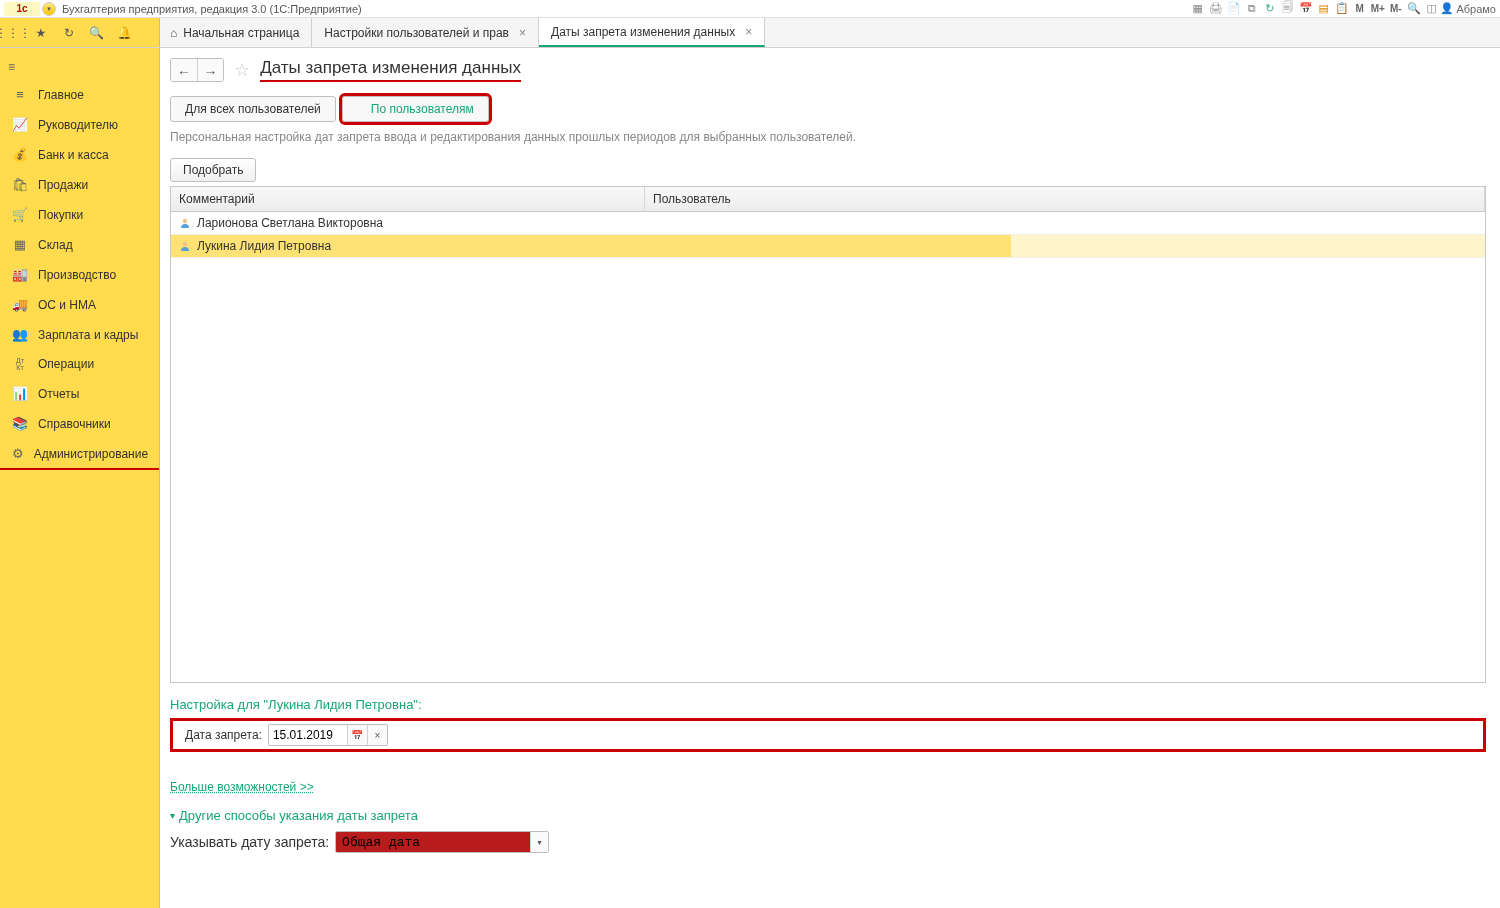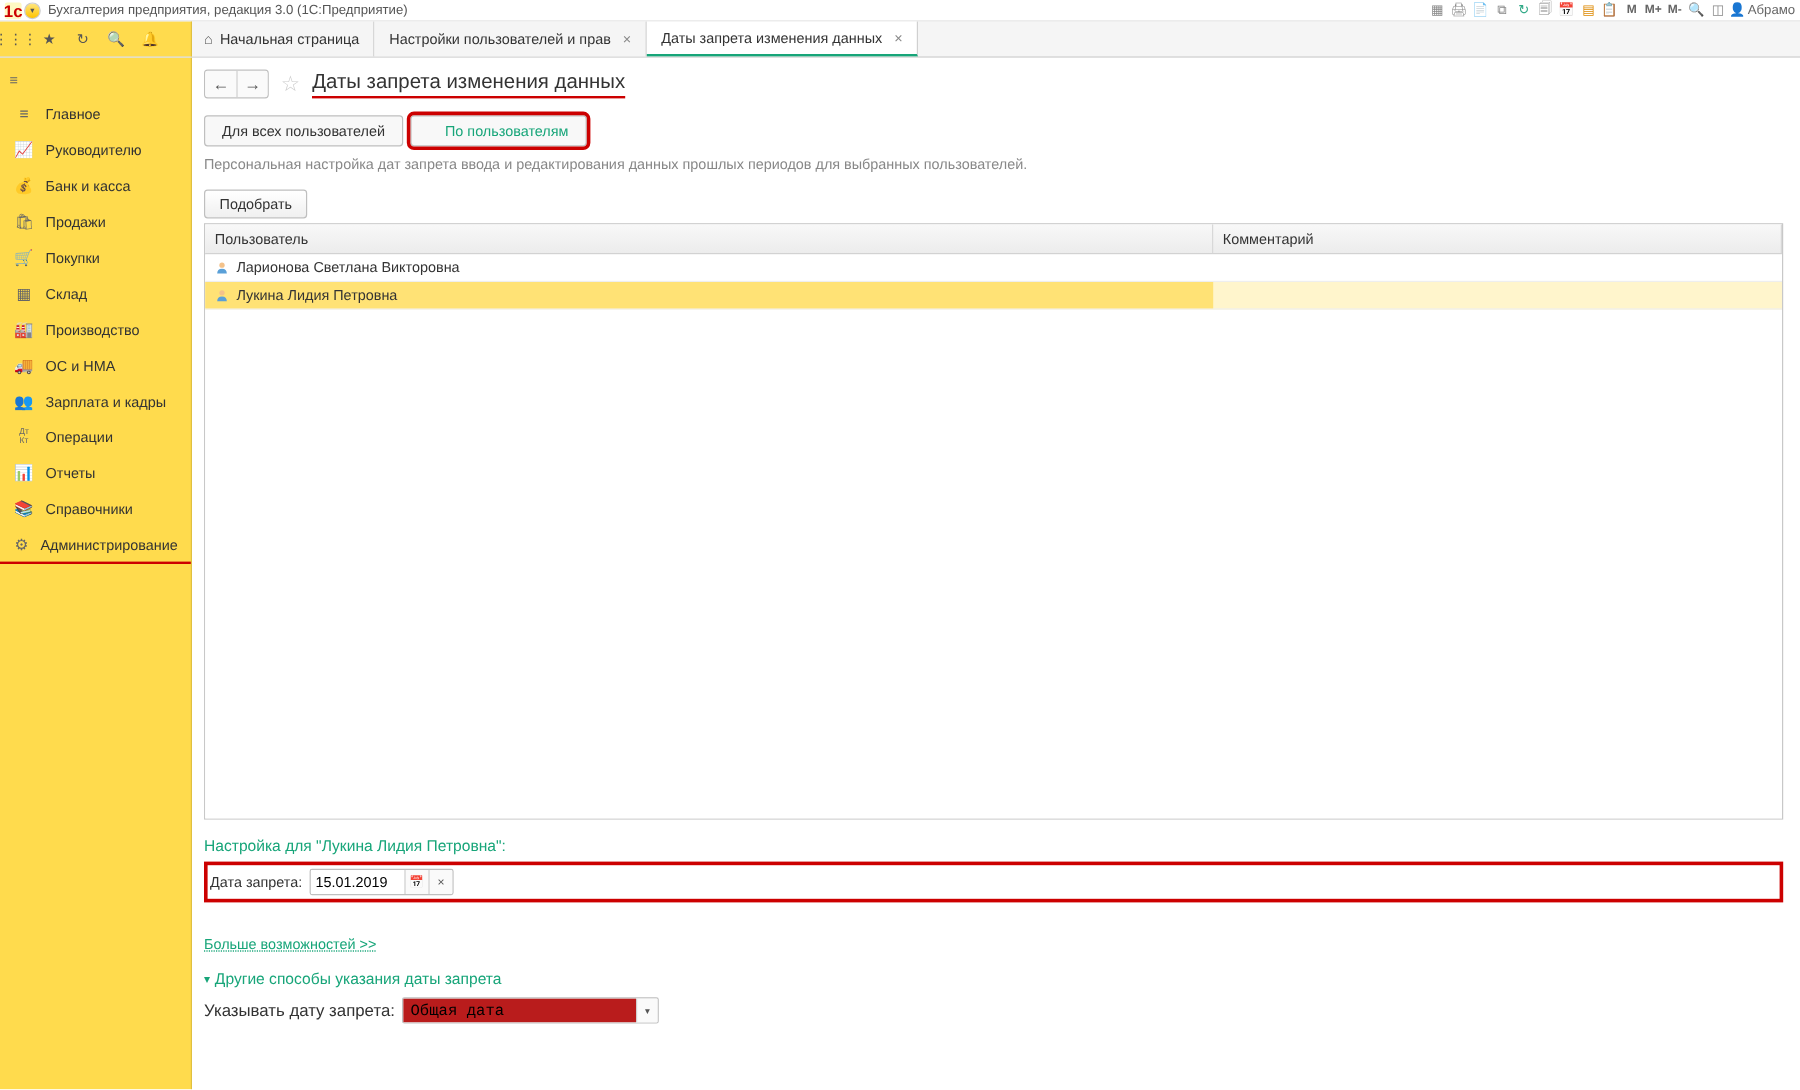--- a/index.html
+++ b/index.html
@@ -4,21 +4,21 @@
 <style>
   * { box-sizing: border-box; margin: 0; padding: 0; }
   body { font-family: Arial, sans-serif; font-size: 12px; color: #333; background: #fff; overflow: hidden; }
   .app { width: 1500px; height: 908px; display: flex; flex-direction: column; }
 
   
   .titlebar {
     height: 18px; background: #fff; border-bottom: 1px solid #e0e0e0;
     display: flex; align-items: center; padding: 0 4px; font-size: 11px;
   }
-  .titlebar .logo { width: 14px; height: 14px; background: #fef9c3; border-radius: 2px; margin-right: 2px; display:flex;align-items:center;justify-content:center;font-size:14px;font-weight:bold;color:#cc0000; }
+  .titlebar .logo { width: 36px; height: 14px; background: #fef9c3; border-radius: 2px; margin-right: 2px; display:flex;align-items:center;justify-content:center;font-size:10px;font-weight:bold;color:#cc0000; }
   .titlebar .dd { width: 14px; height: 14px; border:1px solid #ccc; border-radius:7px; background:linear-gradient(#ffe680,#ffc400); margin-right:6px; display:flex;align-items:center;justify-content:center;font-size:7px;color:#555;}
   .titlebar .title { color: #555; flex:1;}
   .titlebar .ti { width:16px; height:16px; display:flex;align-items:center;justify-content:center; color:#888; margin:0 1px; font-size:11px;}
   .titlebar .tim { font-size:10px; font-weight:bold; color:#666;}
   .titlebar .tiu { color:#666; display:flex;align-items:center;gap:2px;}
 
   
   .toolbar {
     height: 30px; background: #f5f5f5; border-bottom: 1px solid #d0d0d0;
     display: flex; align-items: stretch;
@@ -89,21 +89,21 @@
   .td.comment { width:474px; }
   .tr.sel .td.user { background:#ffe275; }
   .tr.sel { background:#fff5cc; }
   .uicn { width:12px;height:12px; display:inline-block; }
   .uicn svg { display:block;}
 
   .section-title { color:#17a579; font-size:13px; margin-top:14px; margin-bottom:6px; }
   .date-field { display:flex; border:1px solid #bfbfbf; border-radius:2px; overflow:hidden; height:22px;}
   .date-field input { border:none; width:78px; padding:0 4px; font-size:12px; outline:none;}
   .date-field .ibtn { width:20px; border-left:1px solid #d0d0d0; background:#fafafa; display:flex;align-items:center;justify-content:center; font-size:10px; color:#555;}
-  .highlight-box { border:3px solid #c00; padding:3px 2px; display:inline-flex; align-items:center; gap:6px;}
+  .highlight-box { border:3px solid #c00; padding:3px 12px; display:inline-flex; align-items:center; gap:6px;}
 
   .link { color:#17a579; text-decoration:underline dotted; font-size:12px; margin-top:28px; display:inline-block;}
   .exp-title { color:#17a579; font-size:13px; margin-top:14px; display:flex; align-items:center; gap:4px;}
   .exp-title .chev { font-size:10px; }
   .opt-row { display:flex; align-items:center; gap:6px; margin-top:8px;}
   .opt-row .lbl { font-size:14px;}
   .select-wrap { display:flex; border:1px solid #bfbfbf; border-radius:2px; overflow:hidden; height:22px; width:214px;}
   .select-wrap input { border:none; flex:1; padding:0 6px; font-size:13px; outline:none; background:#b91c1c;font-family:Liberation Mono, monospace;}
   .select-wrap .dd2 { width:18px; border-left:1px solid #d0d0d0; background:#fafafa; display:flex;align-items:center;justify-content:center; font-size:8px; color:#555;}
 </style>
@@ -235,22 +235,22 @@
       </div>
 
       <div class="hint">Персональная настройка дат запрета ввода и редактирования данных прошлых периодов для выбранных пользователей.</div>
 
       <div>
         <span class="pick-btn">Подобрать</span>
       </div>
 
       <div class="table">
         <div class="thead">
+          <div class="th comment">Комментарий</div>
           <div class="th user">Пользователь</div>
-          <div class="th comment">Комментарий</div>
         </div>
         <div class="tbody" id="table-rows">
             <div class="tr">
               <div class="td user">
                 <span class="uicn">
                   <svg width="12" height="12" viewBox="0 0 12 12">
                     <circle cx="6" cy="4" r="2.2" fill="#f4c28a"></circle>
                     <path d="M2 11 Q2 7 6 7 Q10 7 10 11 Z" fill="#5aa0d8"></path>
                   </svg>
                 </span>

